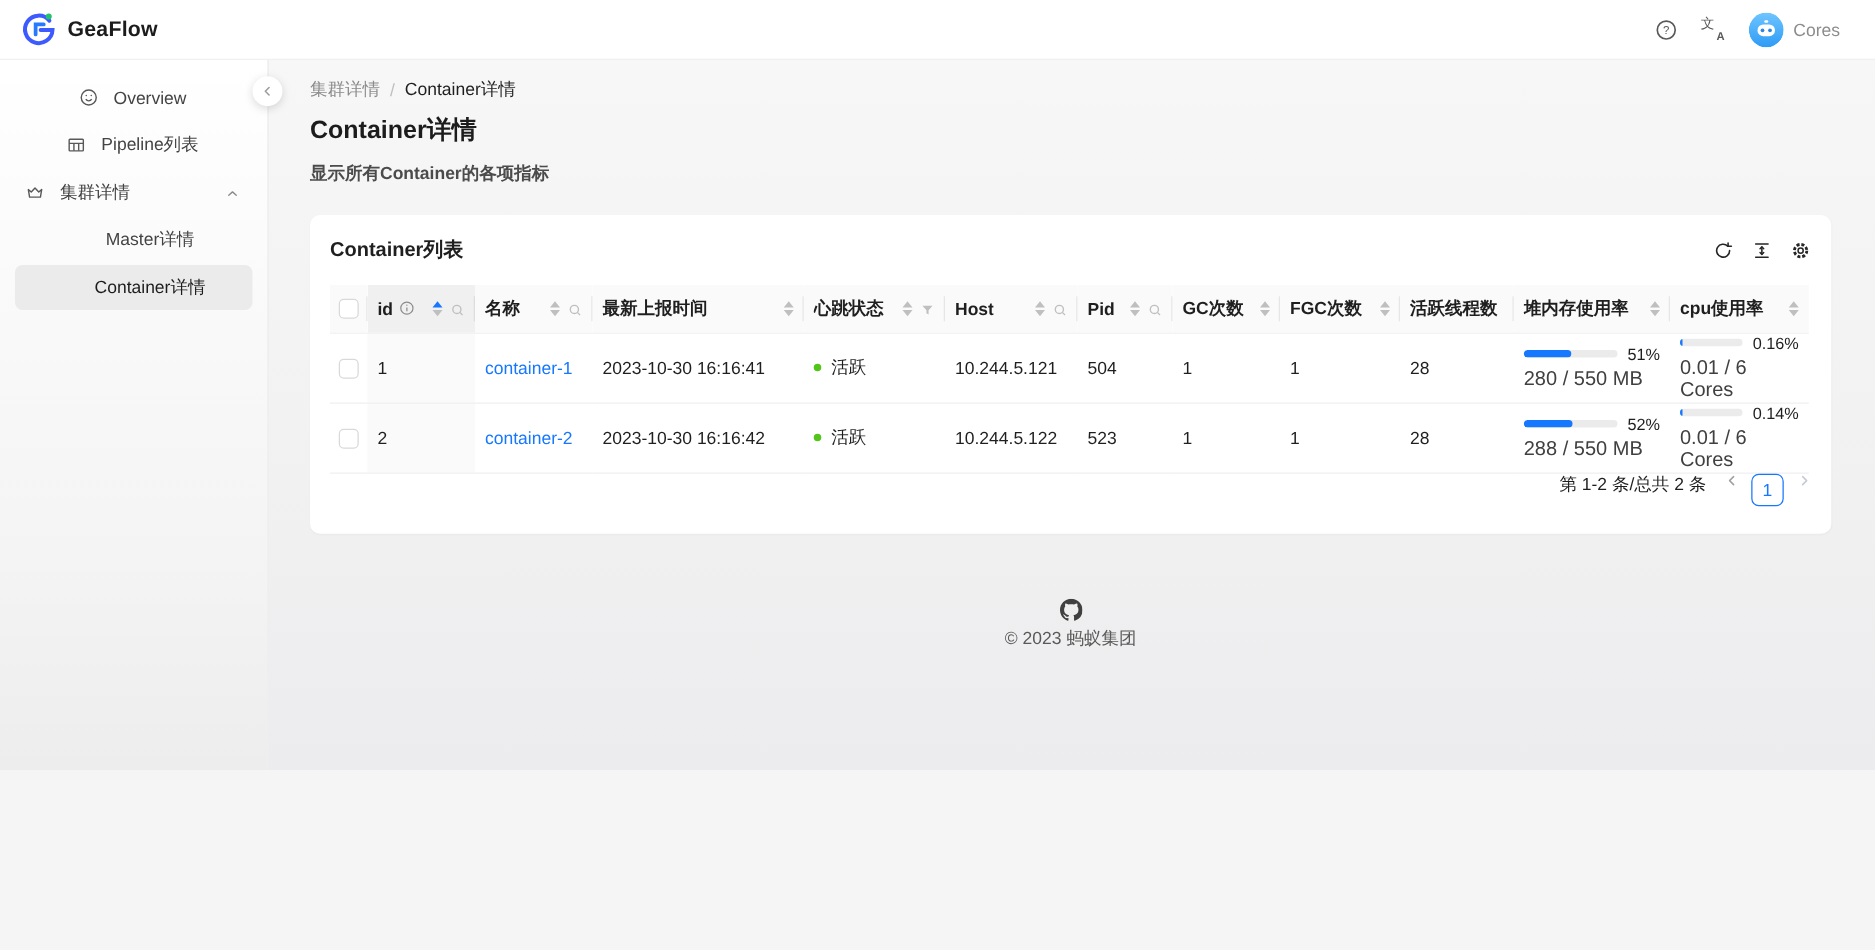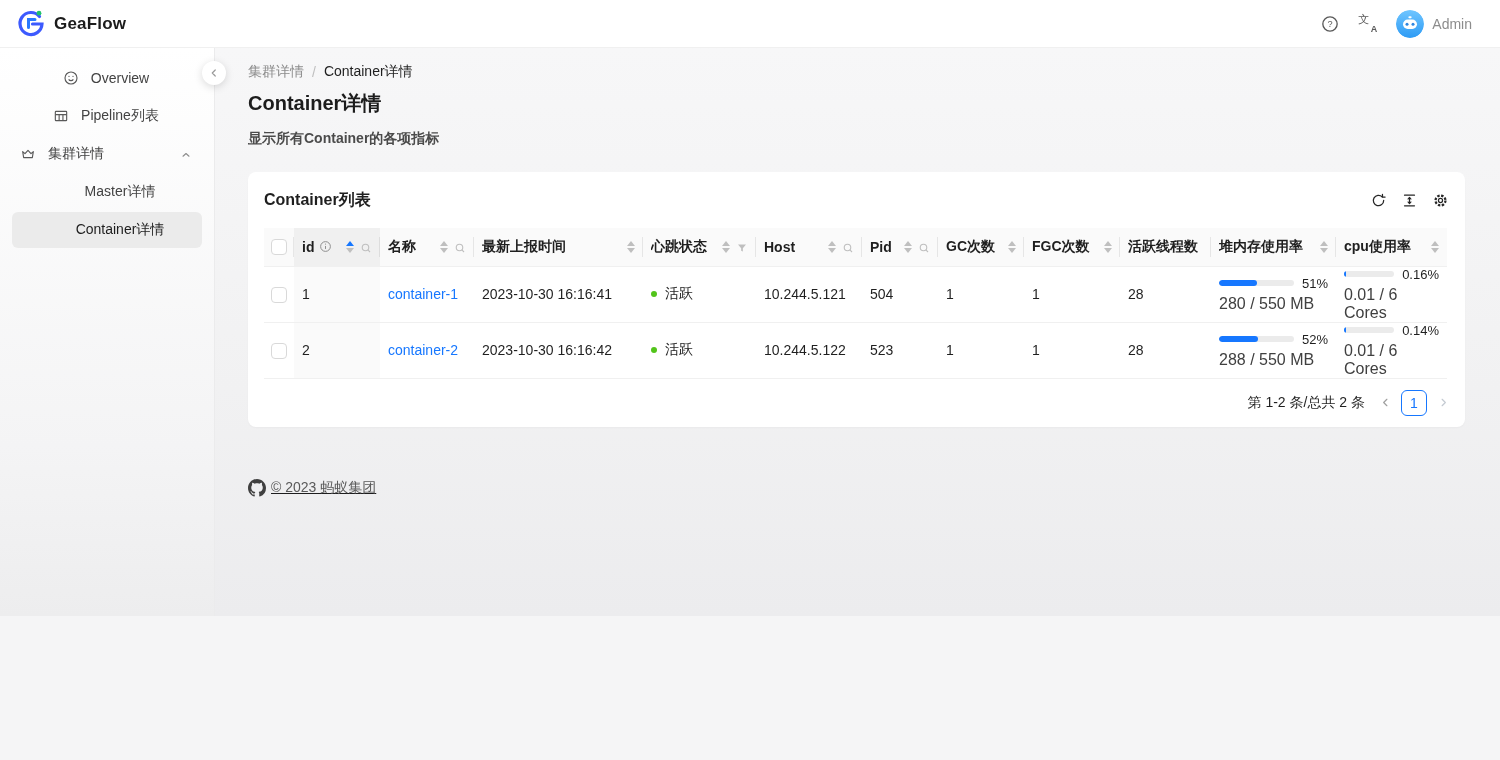--- a/index.html
+++ b/index.html
@@ -87,31 +87,31 @@
 
   .metric { display:flex; flex-direction:column; gap:4px; }
   .metric-top { display:flex; align-items:center; gap:8px; }
   .bar { width:85px; height:6px; border-radius:3px; background:#ebebeb; overflow:hidden; }
   .bar.cpu { width:77px; }
   .bar-fill { height:100%; border-radius:3px; background:var(--accent,#1677ff); min-width:2px; }
   .pct { font-size:13px; color:rgba(0,0,0,0.88); }
   .metric-sub { font-size:16px; color:#404040; }
 
   
-  .pagination { height:48px; margin:0 16px; display:flex; align-items:center; justify-content:flex-end; gap:10px; }
+  .pagination { height:48px; margin:0 16px; display:flex; justify-content:flex-end; gap:10px; }
   .pg-summary { font-size:14px; color:rgba(0,0,0,0.88); margin-right:4px; }
   .pg-arrow { width:12px; height:12px; display:flex; align-items:center; justify-content:center; cursor:pointer; }
   .pg-prev { color:#a0a0a0; }
   .pg-next { color:#c4cad2; }
   .pg-page { min-width:26px; height:26px; border:1px solid var(--accent,#1677ff); border-radius:6px;
       color:var(--accent,#1677ff); font-size:14px; display:flex; align-items:center; justify-content:center;
       background:#fff; cursor:pointer; }
 
   
-  .footer { margin-top:52px; display:flex; flex-direction:row; align-items:center; gap:5px;text-decoration:underline; }
+  .footer { margin-top:52px; display:flex; flex-direction:column; align-items:center; gap:5px; }
   .gh-icon { width:18px; height:18px; color:#404040; cursor:pointer; }
   .copyright { font-size:14px; color:#595959; }
 </style>
 </head>
 <body>
 
 <div class="app">
 
   <header class="topbar">
     <div class="brand">
@@ -144,21 +144,21 @@
                   <stop offset="1" stop-color="#2e9bf5"></stop>
               </linearGradient>
             </defs>
             <circle cx="14" cy="14" r="14" fill="url(#avg)"></circle>
             <rect x="7" y="9.5" width="14" height="9.5" rx="4.7" fill="#ffffff"></rect>
             <circle cx="11" cy="14.2" r="1.5" fill="#2e86e0"></circle>
             <circle cx="17" cy="14.2" r="1.5" fill="#2e86e0"></circle>
             <rect x="12.4" y="6.2" width="3.2" height="2" rx="1" fill="#ffffff"></rect>
           </svg>
         </span>
-        <span class="user-name">Admin</span>
+        <span class="user-name">Cores</span>
       </div>
     </div>
   </header>
 
   <div class="layout">
 
     <aside class="sidebar">
       <div class="nav-item">
         <span class="nav-icon">
           <svg viewBox="0 0 24 24" width="16" height="16" fill="none" stroke="currentColor" stroke-width="1.7">

